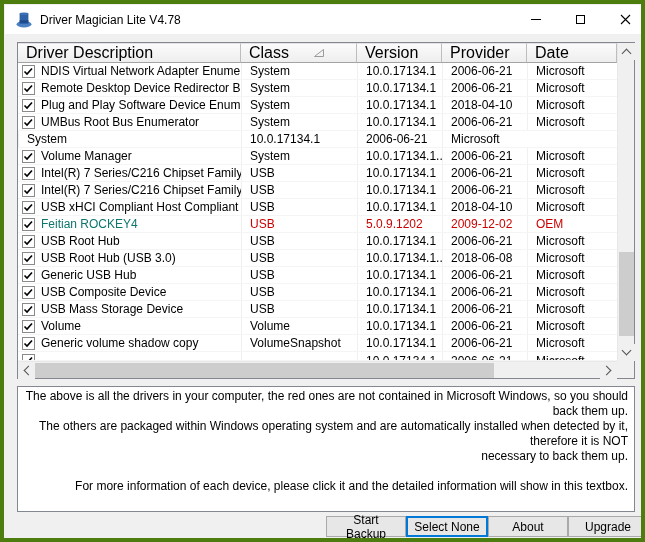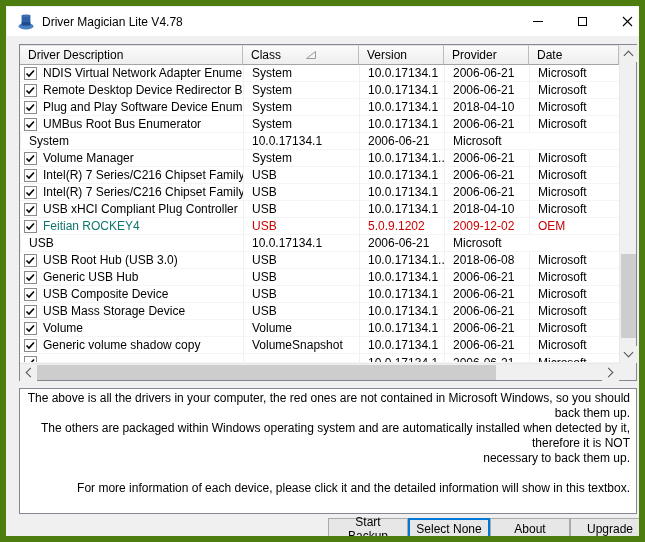--- a/index.html
+++ b/index.html
@@ -1,36 +1,36 @@
 <!DOCTYPE html>
 <html><head>
 <meta charset="utf-8">
 <style>
   html,body{margin:0;padding:0;background:#d7e4f2;}
   *{box-sizing:border-box;font-family:"Liberation Sans","DejaVu Sans",sans-serif;}
   #window{
     position:relative;width:645px;height:542px;background:#f0f0f0;
-    border:6px solid #4d7c0f;overflow:hidden;
+    border:4px solid #4d7c0f;overflow:hidden;
   }
   
   #titlebar{position:absolute;left:1px;top:1px;width:643px;height:29px;background:#ffffff;
     display:flex;align-items:center;}
   #titlebar .app-icon{margin-left:11px;width:16px;height:16px;flex:0 0 auto;}
   #titlebar .title-text{margin-left:8px;font-size:12px;color:#000;}
   #caption-buttons{margin-left:auto;display:flex;height:100%;}
   .cap-btn{width:45px;height:100%;display:flex;align-items:center;justify-content:center;cursor:default;}
   .glyph-min{display:block;width:10px;height:0;border-top:1px solid #000;}
   .glyph-max{display:block;width:9px;height:9px;border:1px solid #000;}
   
   #listview{position:absolute;left:13px;top:38px;width:618px;height:337px;background:#ffffff;
     border:1px solid #828790;}
   #lv-inner{position:relative;width:616px;height:335px;}
   #lv-header{position:absolute;left:0;top:0;width:599px;height:20px;display:grid;
     grid-template-columns:223px 116px 85px 85px 1fr;background:#f1f1f1;}
-  .hcell{display:flex;align-items:center;padding-left:8px;font-size:12px;color:#000;
+  .hcell{display:flex;align-items:center;padding-left:8px;font-size:16px;color:#000;
     background:linear-gradient(#fbfbfb,#eeeeee);
     border-right:1px solid #bdbdbd;border-bottom:1px solid #a3a3a3;border-top:1px solid #e3e3e3;}
   .sort-glyph{margin-left:24px;line-height:0;}
   #lv-rows{position:absolute;left:0;top:20px;width:599px;height:298px;overflow:hidden;}
   .row{display:grid;grid-template-columns:223px 116px 85px 85px 1fr;height:17px;
     align-items:center;font-size:12px;color:#000;border-bottom:1px solid #f5f5f5;}
   .row.partial{height:9px;overflow:hidden;align-items:start;}
   .row.partial .cell,.row.partial .desc-cell{height:17px;display:flex;align-items:center;}
   .desc-cell{display:flex;align-items:center;gap:6px;padding-left:4px;overflow:hidden;white-space:nowrap;}
   .cell{padding-left:8px;overflow:hidden;white-space:nowrap;border-left:1px solid #f0f0f0;height:100%;display:flex;align-items:center;}
@@ -223,21 +223,21 @@
             <div class="cell">2006-06-21</div>
             <div class="cell">Microsoft</div>
           </div>
           <div class="row">
             <div class="desc-cell">
               <span class="checkbox">
                 <svg width="11" height="11" viewBox="0 0 11 11">
                   <path d="M1.5 5.5 L4 8 L9 2.5" stroke="#000" stroke-width="1.6" fill="none"></path>
                 </svg>
               </span>
-              <span>USB xHCI Compliant Plug Controller</span>
+              <span>USB xHCI Compliant Host Compliant</span>
             </div>
             <div class="cell">USB</div>
             <div class="cell">10.0.17134.1</div>
             <div class="cell">2018-04-10</div>
             <div class="cell">Microsoft</div>
           </div>
           <div class="row">
             <div class="desc-cell">
               <span class="checkbox">
                 <svg width="11" height="11" viewBox="0 0 11 11">
@@ -245,20 +245,28 @@
                 </svg>
               </span>
               <span style="color: #0f766e;">Feitian ROCKEY4</span>
             </div>
             <div class="cell" style="color: rgb(204, 0, 0);">USB</div>
             <div class="cell" style="color: rgb(204, 0, 0);">5.0.9.1202</div>
             <div class="cell" style="color: rgb(204, 0, 0);">2009-12-02</div>
             <div class="cell" style="color: rgb(204, 0, 0);">OEM</div>
           </div>
           <div class="row">
+            <div class="desc-cell">
+              <span class="checkbox">
+                <svg width="11" height="11" viewBox="0 0 11 11">
+                  <path d="M1.5 5.5 L4 8 L9 2.5" stroke="#000" stroke-width="1.6" fill="none"></path>
+                </svg>
+              </span>
+              <span>USB Root Hub</span>
+            </div>
             <div class="cell">USB</div>
             <div class="cell">10.0.17134.1</div>
             <div class="cell">2006-06-21</div>
             <div class="cell">Microsoft</div>
           </div>
           <div class="row">
             <div class="desc-cell">
               <span class="checkbox">
                 <svg width="11" height="11" viewBox="0 0 11 11">
                   <path d="M1.5 5.5 L4 8 L9 2.5" stroke="#000" stroke-width="1.6" fill="none"></path>

